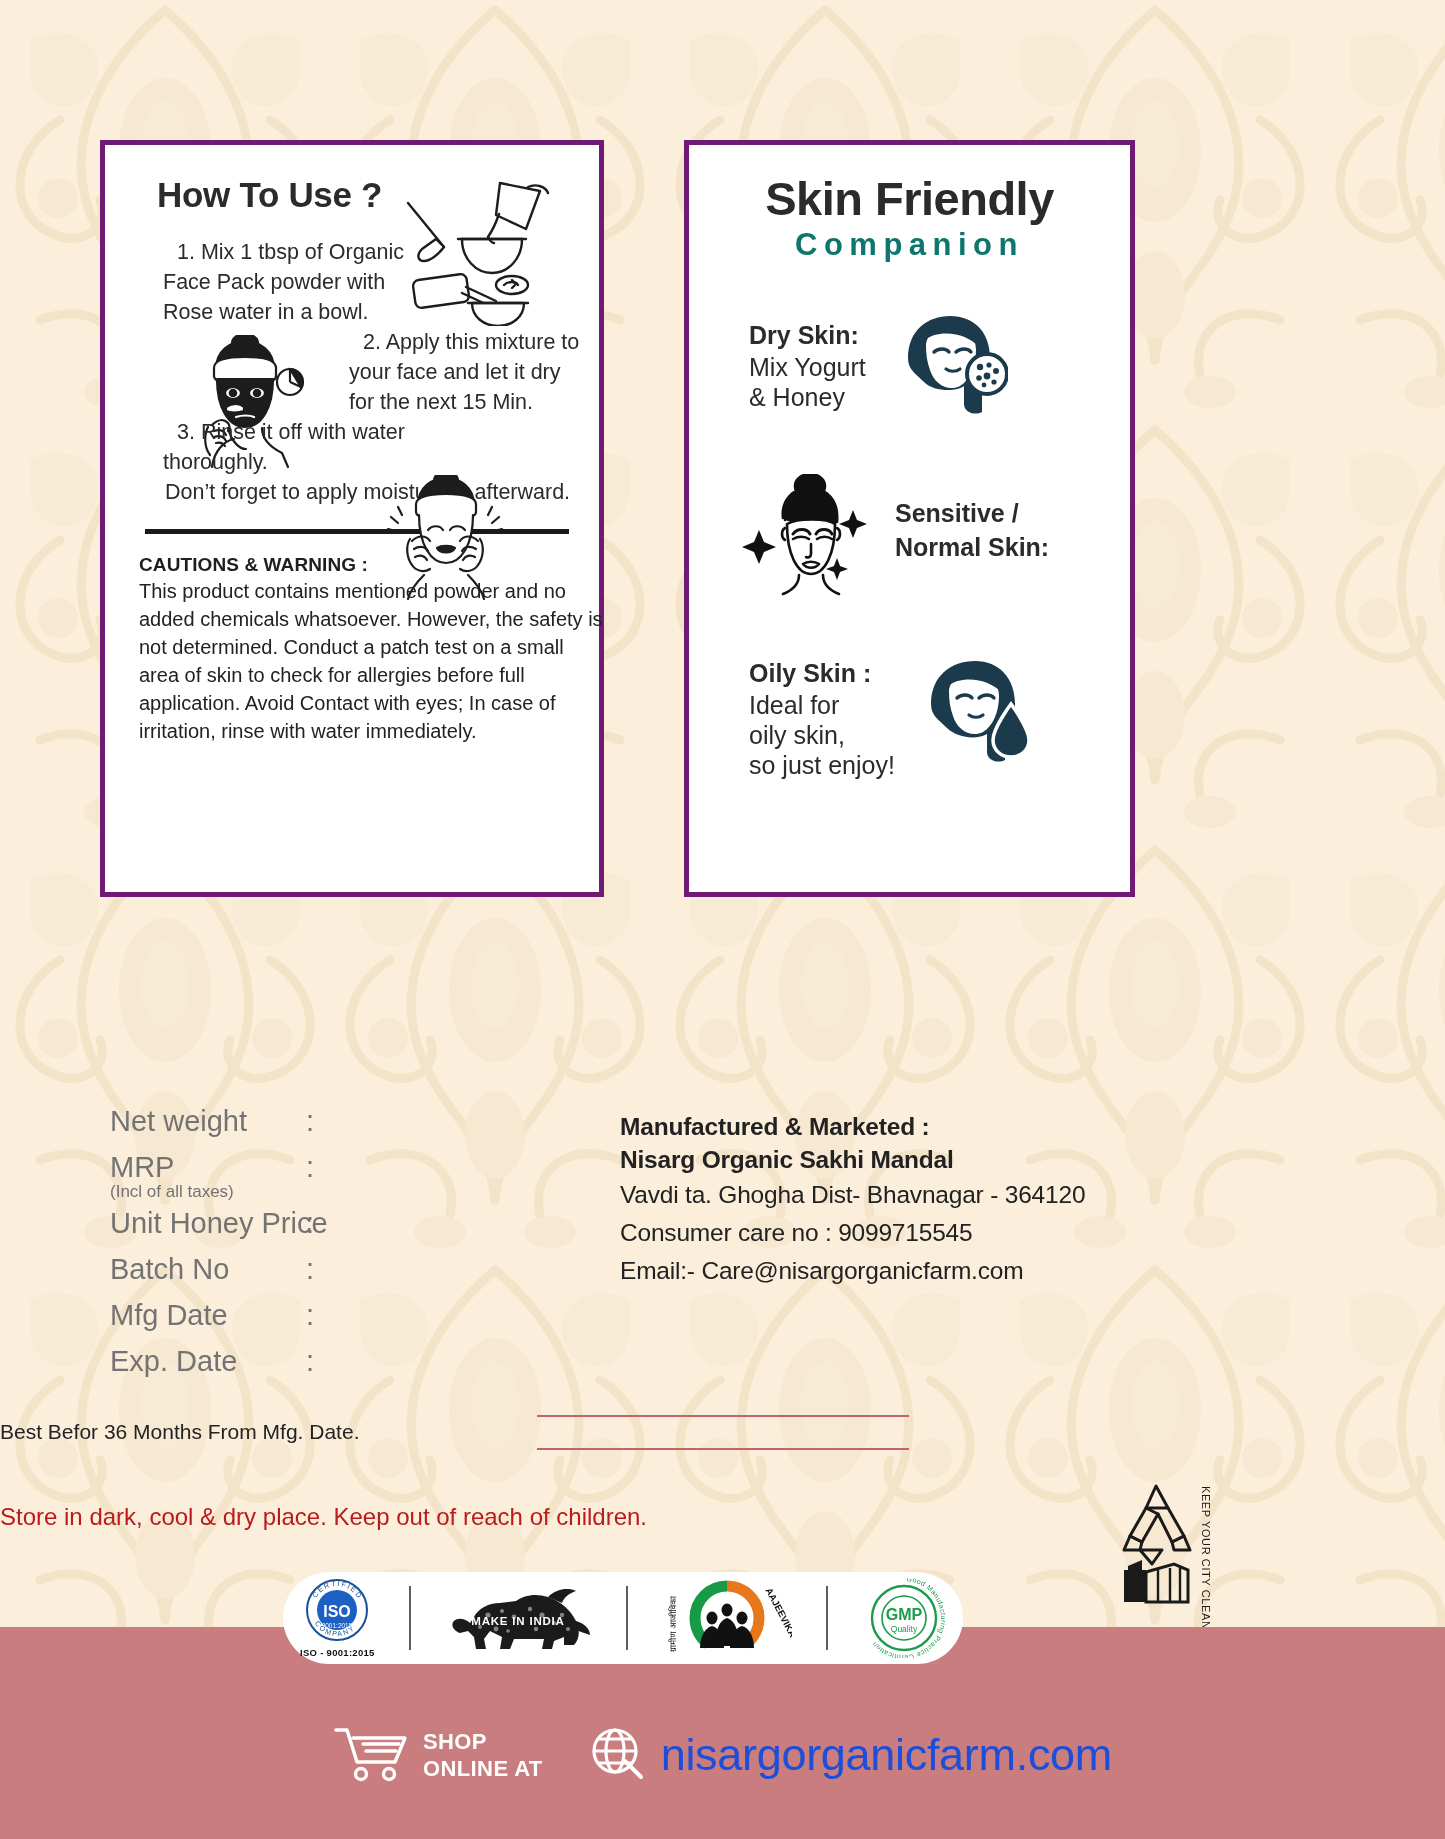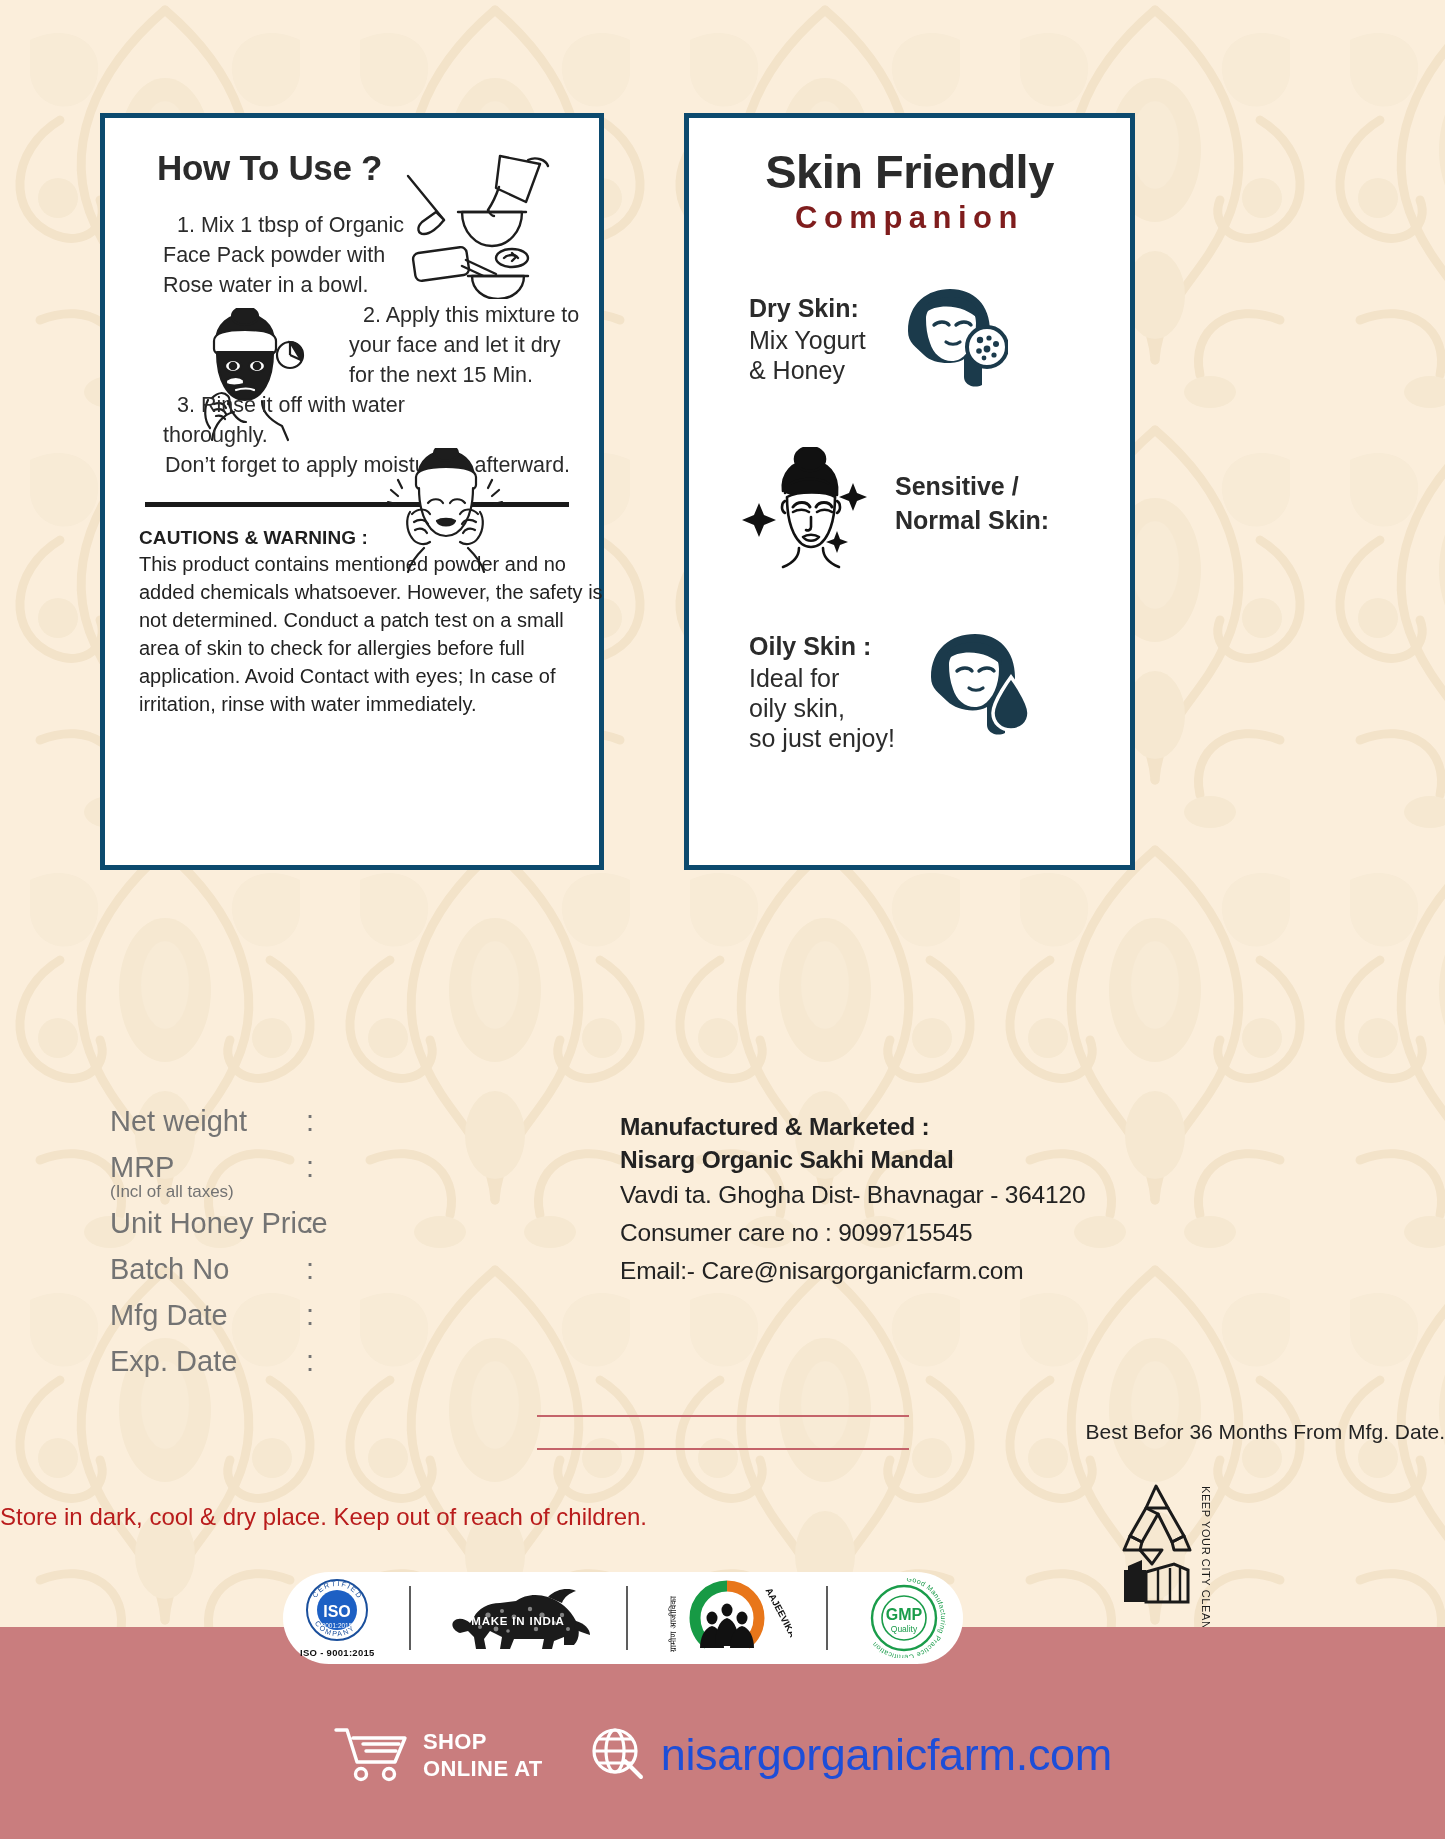--- a/index.html
+++ b/index.html
@@ -25,21 +25,22 @@
   
   .page {
     position: absolute;
     inset: 0;
   }
 
   
   .panel {
     position: absolute;
     background: #ffffff;
-    border: 5px solid #0c4a6e;
+    border: 5px solid #701a75;
+    margin-top: 27px;
   }
 
   #panel-howto {
     left: 100px;  top: 113px;
     width: 504px; height: 757px;
     padding: 30px 22px 10px 22px;
   }
 
   #panel-skin {
     left: 684px;  top: 113px;
@@ -111,21 +112,21 @@
     font-size: 47px;
     font-weight: bold;
     color: #2b2b2b;
     line-height: 1.02;
     letter-spacing: -0.5px;
   }
   .skin-subtitle {
     text-align: center;
     font-size: 31px;
     font-weight: bold;
-    color: #7f1d1d;
+    color: #0f766e;
     letter-spacing: 6.5px;
     margin-top: 4px;
   }
 
   .skin-row {
     position: relative;
     display: flex;
     align-items: flex-start;
   }
   .skin-row .txt { color: #2b2b2b; }
@@ -190,21 +191,21 @@
   .mfg-line {
     font-size: 24.5px;
     line-height: 38px;
     letter-spacing: -0.2px;
   }
 
   
   .bestbefore-wrap {
     position: absolute;
     left: 0; right: 0; top: 1415px;
-    text-align: right;
+    text-align: left;
   }
   .bb-rule {
     width: 372px;
     height: 2px;
     background: #c4636a;
     margin: 0 auto;
   }
   .bb-text {
     font-size: 21px;
     color: #232323;

